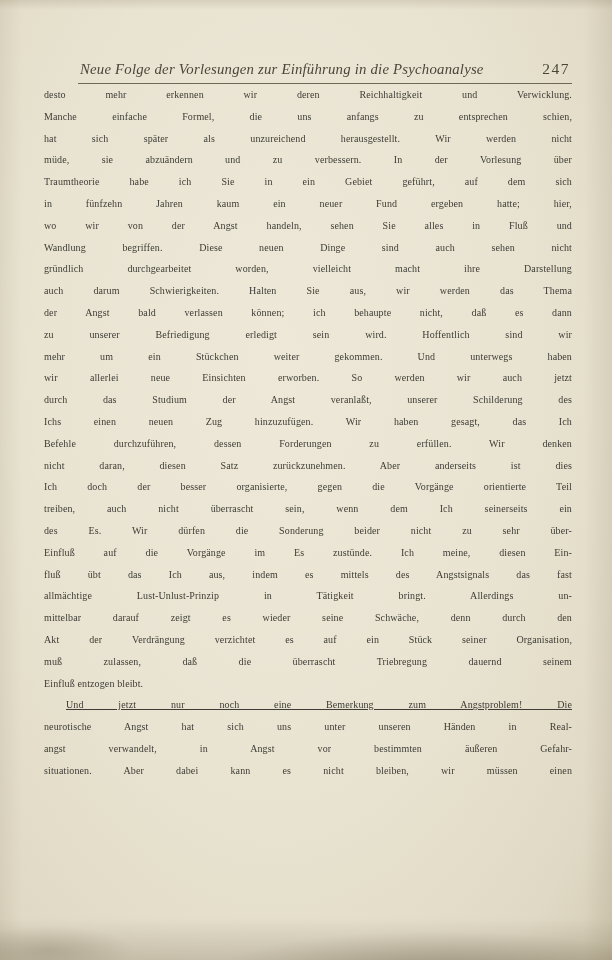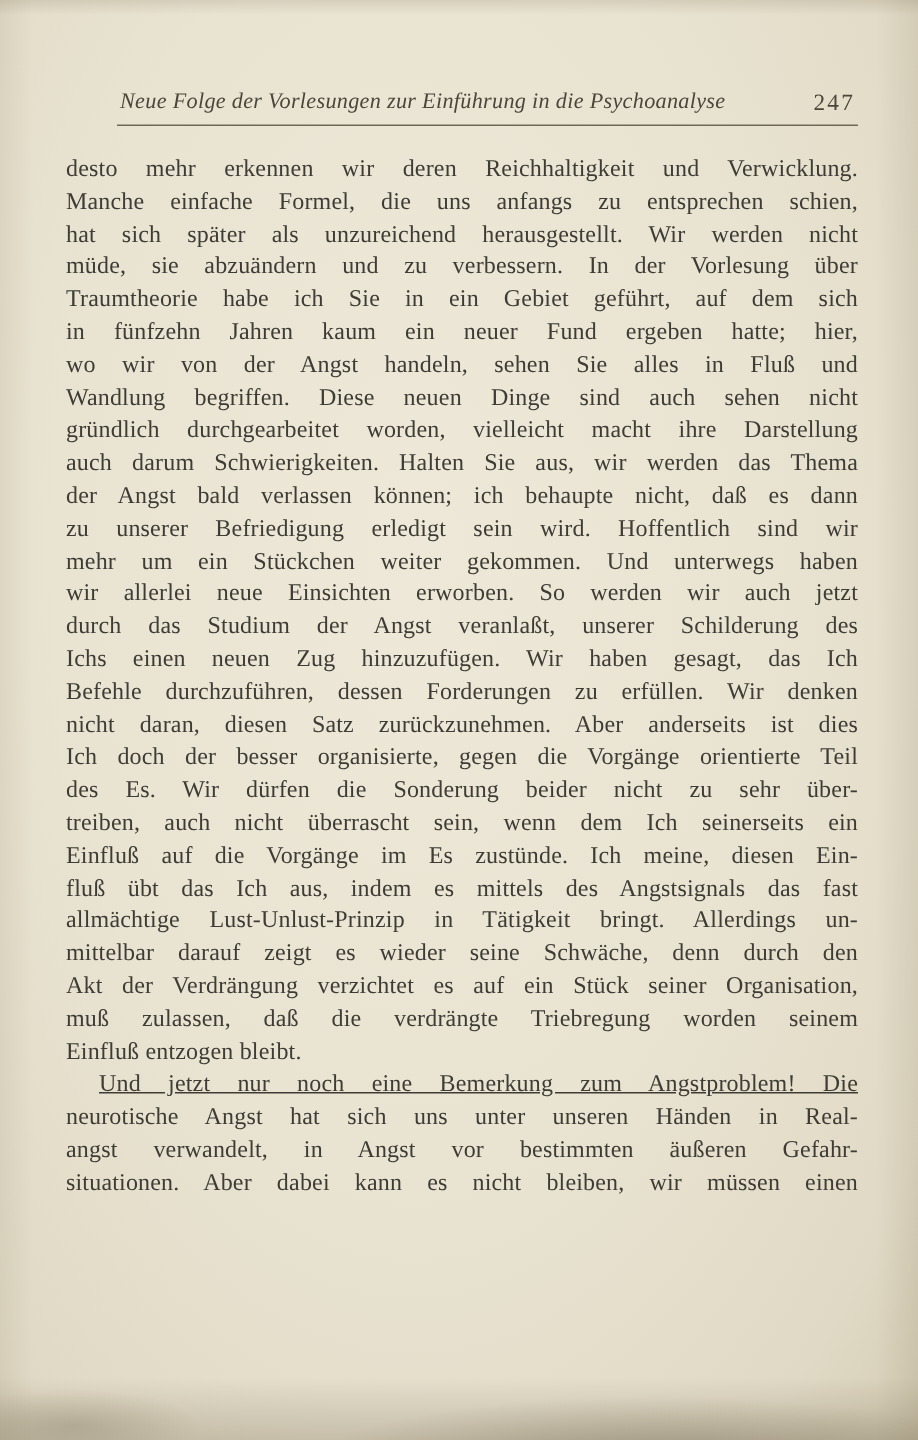--- a/index.html
+++ b/index.html
@@ -29,43 +29,42 @@
       radial-gradient(ellipse 120px 35px at 8% 99%, rgba(70,58,36,0.18), rgba(70,58,36,0) 70%);
     pointer-events: none;
   }
   .content {
     position: absolute;
     left: 44px; top: 60px; width: 528px;
   }
   .header {
     display: flex;
     justify-content: space-between;
-    align-items: flex-start;
+    align-items: center;
     padding: 0 2px 0 36px;
     color: #4b463a;
   }
   .header-title {
     font-style: italic;
     font-size: 14.8px;
     letter-spacing: 0.2px;
     white-space: nowrap;
   }
   .page-number {
     font-size: 15.5px;
     letter-spacing: 1.5px;
   }
   .rule {
     height: 1px;
     background: #6f6857;
     margin: 5px 0 0 34px;
   }
   .body-text {
-    margin-top: 18px;
     color: #3e3c35;
-    font-size: 16px;
+    font-size: 10px;
     line-height: 21.8px;
     letter-spacing: 0.12px;
   }
   .line {
     text-align: justify;
     text-align-last: justify;
   }
   .line.para-end { text-align-last: left; }
   .line.indent { text-indent: 22px; text-decoration: underline; }
 </style>
@@ -95,28 +94,28 @@
         <div class="line">auch darum Schwierigkeiten. Halten Sie aus, wir werden das Thema</div>
         <div class="line">der Angst bald verlassen können; ich behaupte nicht, daß es dann</div>
         <div class="line">zu unserer Befriedigung erledigt sein wird. Hoffentlich sind wir</div>
         <div class="line">mehr um ein Stückchen weiter gekommen. Und unterwegs haben</div>
         <div class="line">wir allerlei neue Einsichten erworben. So werden wir auch jetzt</div>
         <div class="line">durch das Studium der Angst veranlaßt, unserer Schilderung des</div>
         <div class="line">Ichs einen neuen Zug hinzuzufügen. Wir haben gesagt, das Ich</div>
         <div class="line">Befehle durchzuführen, dessen Forderungen zu erfüllen. Wir denken</div>
         <div class="line">nicht daran, diesen Satz zurückzunehmen. Aber anderseits ist dies</div>
         <div class="line">Ich doch der besser organisierte, gegen die Vorgänge orientierte Teil</div>
+        <div class="line">treiben, auch nicht überrascht sein, wenn dem Ich seinerseits ein</div>
         <div class="line">des Es. Wir dürfen die Sonderung beider nicht zu sehr über-</div>
-        <div class="line">treiben, auch nicht überrascht sein, wenn dem Ich seinerseits ein</div>
         <div class="line">Einfluß auf die Vorgänge im Es zustünde. Ich meine, diesen Ein-</div>
         <div class="line">fluß übt das Ich aus, indem es mittels des Angstsignals das fast</div>
         <div class="line">allmächtige Lust-Unlust-Prinzip in Tätigkeit bringt. Allerdings un-</div>
         <div class="line">mittelbar darauf zeigt es wieder seine Schwäche, denn durch den</div>
         <div class="line">Akt der Verdrängung verzichtet es auf ein Stück seiner Organisation,</div>
-        <div class="line">muß zulassen, daß die verdrängte Triebregung worden seinem</div>
+        <div class="line">muß zulassen, daß die überrascht Triebregung dauernd seinem</div>
         <div class="line para-end">Einfluß entzogen bleibt.</div>
       </div>
       <div class="paragraph">
         <div class="line indent">Und jetzt nur noch eine Bemerkung zum Angstproblem! Die</div>
         <div class="line">neurotische Angst hat sich uns unter unseren Händen in Real-</div>
         <div class="line">angst verwandelt, in Angst vor bestimmten äußeren Gefahr-</div>
         <div class="line">situationen. Aber dabei kann es nicht bleiben, wir müssen einen</div>
       </div>
     </div>
 

